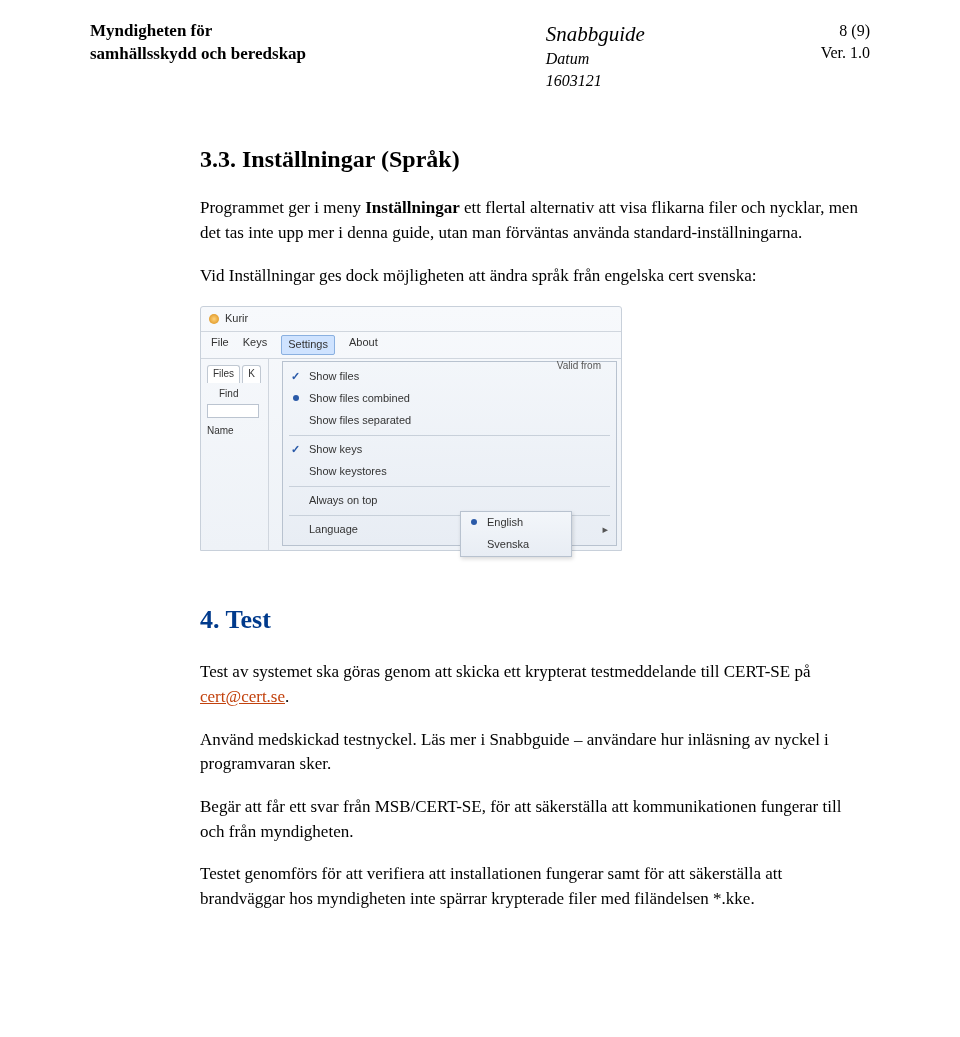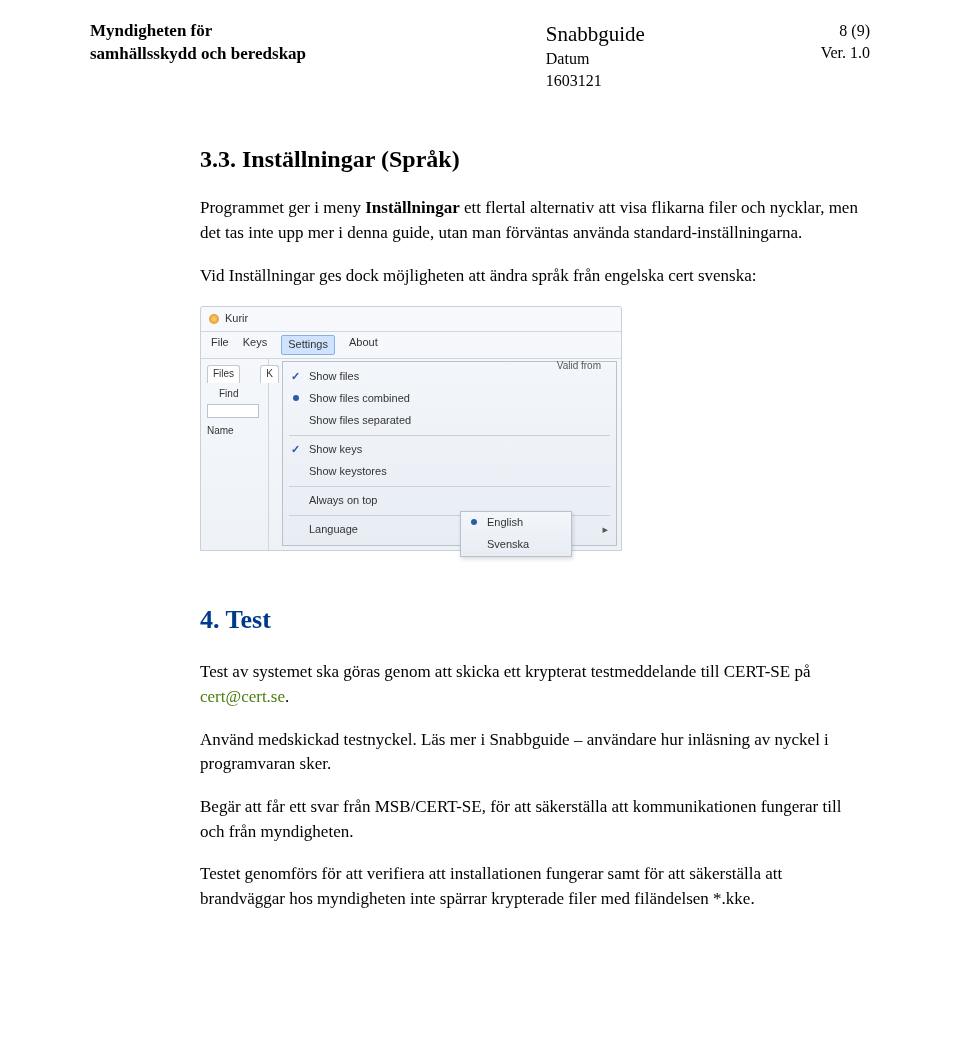--- a/index.html
+++ b/index.html
@@ -22,20 +22,21 @@
   }
   .header-left {
     font-weight: bold;
     line-height: 1.35;
     flex: 0 0 auto;
   }
   .header-mid {
     flex: 0 0 auto;
     margin-left: 64px;
     line-height: 1.35;
+    font-style: italic;
   }
   .header-mid .title {
     font-size: 21px;
   }
   .header-mid .sub {
     font-size: 16px;
   }
   .header-right {
     flex: 0 0 auto;
     text-align: right;
@@ -52,21 +53,22 @@
     margin-left: 110px;
     font-size: 17px;
     line-height: 1.45;
   }
   h2.section-title {
     font-size: 24px;
     font-weight: bold;
     margin: 0 0 20px 0;
   }
   .blue-link {
-    color: #4d7c0f;
+    color: #c2410c;
+    text-decoration: underline;
   }
   .bold {
     font-weight: bold;
   }
   .para {
     margin: 0 0 18px 0;
   }
   .screenshot-box {
     width: 420px;
     margin: 8px 0 30px 0;
@@ -105,21 +107,21 @@
     display: flex;
   }
   .ss-left {
     width: 68px;
     padding: 6px 6px;
     border-right: 1px solid #d0d6de;
     box-sizing: border-box;
   }
   .ss-tabs {
     display: flex;
-    gap: 20px;
+    gap: 2px;
     margin-bottom: 4px;
   }
   .ss-tab {
     background: #fff;
     border: 1px solid #c0c8d2;
     border-bottom: none;
     border-radius: 3px 3px 0 0;
     padding: 1px 5px;
     font-size: 10px;
   }

